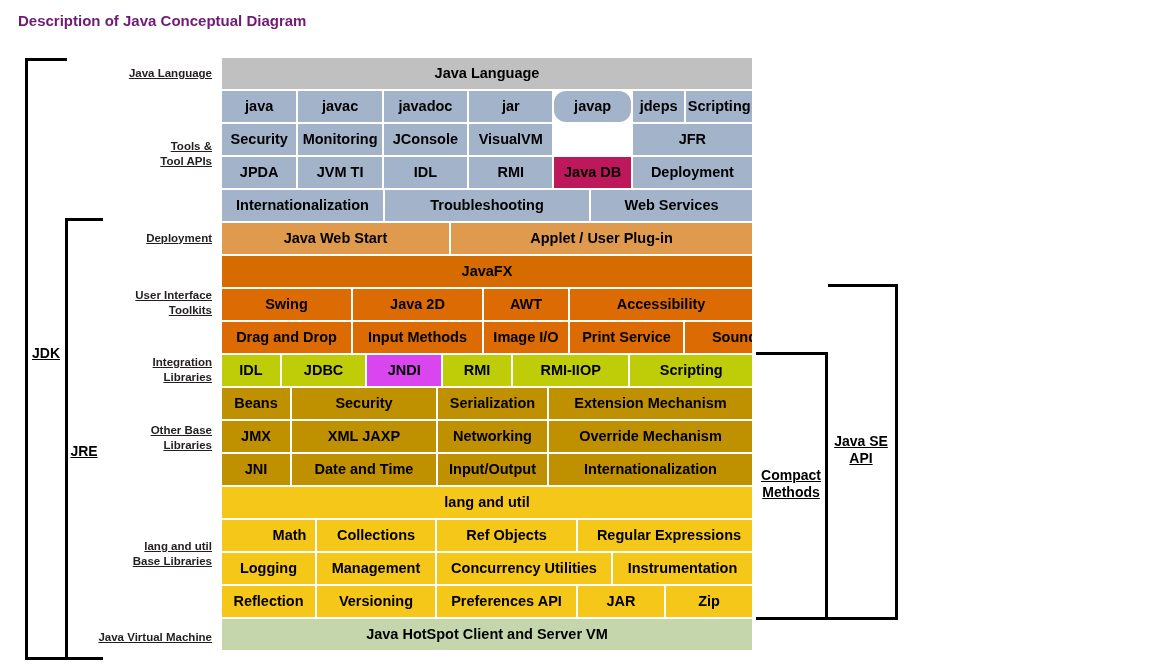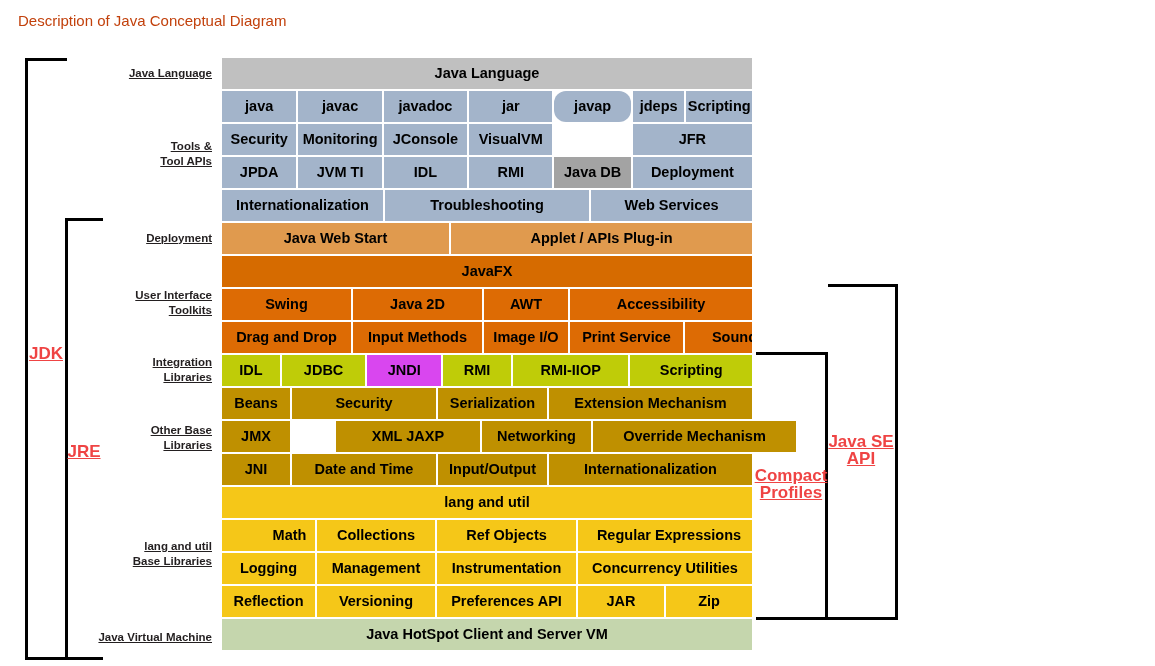--- a/index.html
+++ b/index.html
@@ -77,46 +77,46 @@
   .bracket-left {
     border-width: 3px 0 3px 3px;
     border-right: none;
   }
   .bracket-right {
     border-width: 3px 3px 3px 0;
     border-left: none;
   }
   .blabel {
     position: absolute;
-    font-size: 17px;
+    font-size: 14px;
     font-weight: bold;
-    color: #ef4444;
+    color: #000000;
     text-decoration: underline;
     text-align: center;
     line-height: 17px;
     white-space: nowrap;
   }
 </style>
 </head>
 <body>
 
 <div id="page">
 
-  <div id="page-title" style="color: #c2410c;">Description of Java Conceptual Diagram</div>
+  <div id="page-title" style="color: #701a75; font-weight: bold;">Description of Java Conceptual Diagram</div>
 
   <div class="bracket bracket-left" style="left:25px; top:58px; width:42px; height:602px;"></div>
   <div class="blabel" style="left:20px; top:345px; width:52px;">JDK</div>
 
   <div class="bracket bracket-left" style="left:65px; top:218px; width:38px; height:442px;"></div>
   <div class="blabel" style="left:58px; top:427px; width:52px;margin-top:16px;">JRE</div>
 
   <div class="bracket bracket-right" style="left:756px; top:352px; width:72px; height:268px;"></div>
   <div class="blabel" style="left:748px; top:467px; width:86px;">
     <span>Compact</span><br>
-    <span>Profiles</span>
+    <span>Methods</span>
   </div>
 
   <div class="bracket bracket-right" style="left:828px; top:284px; width:70px; height:336px;"></div>
   <div class="blabel" style="left:822px; top:433px; width:78px;">
     <span>Java SE</span><br>
     <span>API</span>
   </div>
 
   <div class="slabel" style="left:62px; top:66px; width:150px;">
     <span class="u">Java Language</span>
@@ -174,31 +174,31 @@
         <div class="cell" style="background: rgb(163, 180, 202); width: 83.3588px; flex: 0 0 83.3588px;">JConsole</div>
         <div class="cell" style="background: rgb(163, 180, 202); width: 83.3588px; flex: 0 0 83.3588px;">VisualVM</div>
         <div class="cell" style="background: rgb(163, 180, 202); width: 76.4122px; flex: 0 0 76.4122px; margin-top: 48px;">JMC</div>
         <div class="cell" style="background: rgb(163, 180, 202); width: 119.084px; flex: 0 0 119.084px;">JFR</div>
       </div>
       <div class="row">
         <div class="cell" style="background: rgb(163, 180, 202); width: 74.4275px; flex: 0 0 74.4275px;">JPDA</div>
         <div class="cell" style="background: rgb(163, 180, 202); width: 83.3588px; flex: 0 0 83.3588px;">JVM TI</div>
         <div class="cell" style="background: rgb(163, 180, 202); width: 83.3588px; flex: 0 0 83.3588px;">IDL</div>
         <div class="cell" style="background: rgb(163, 180, 202); width: 83.3588px; flex: 0 0 83.3588px;">RMI</div>
-        <div class="cell" style="background: #a3a3a3; width: 76.4122px; flex: 0 0 76.4122px;">Java DB</div>
+        <div class="cell" style="background: #be185d; width: 76.4122px; flex: 0 0 76.4122px;">Java DB</div>
         <div class="cell" style="background: rgb(163, 180, 202); width: 119.084px; flex: 0 0 119.084px;">Deployment</div>
       </div>
       <div class="row">
         <div class="cell" style="background: rgb(163, 180, 202); width: 161px; flex: 0 0 161px;">Internationalization</div>
         <div class="cell" style="background: rgb(163, 180, 202); width: 204px; flex: 0 0 204px;">Troubleshooting</div>
         <div class="cell" style="background: rgb(163, 180, 202); width: 161px; flex: 0 0 161px;">Web Services</div>
       </div>
       <div class="row">
         <div class="cell" style="background: rgb(224, 154, 78); width: 227px; flex: 0 0 227px;">Java Web Start</div>
-        <div class="cell" style="background: rgb(224, 154, 78); width: 301px; flex: 0 0 301px;">Applet / APIs Plug-in</div>
+        <div class="cell" style="background: rgb(224, 154, 78); width: 301px; flex: 0 0 301px;">Applet / User Plug-in</div>
       </div>
       <div class="row">
         <div class="cell" style="background: rgb(214, 107, 0); width: 530px; flex: 0 0 530px;">JavaFX</div>
       </div>
       <div class="row">
         <div class="cell" style="background: rgb(221, 107, 4); width: 129px; flex: 0 0 129px;">Swing</div>
         <div class="cell" style="background: rgb(221, 107, 4); width: 129px; flex: 0 0 129px;">Java 2D</div>
         <div class="cell" style="background: rgb(221, 107, 4); width: 84px; flex: 0 0 84px;">AWT</div>
         <div class="cell" style="background: rgb(221, 107, 4); width: 182px; flex: 0 0 182px;">Accessibility</div>
       </div>
@@ -218,21 +218,21 @@
         <div class="cell" style="background: rgb(191, 204, 8); width: 121.533px; flex: 0 0 121.533px;">Scripting</div>
       </div>
       <div class="row">
         <div class="cell" style="background: rgb(191, 144, 0); width: 68px; flex: 0 0 68px;">Beans</div>
         <div class="cell" style="background: rgb(191, 144, 0); width: 144px; flex: 0 0 144px;">Security</div>
         <div class="cell" style="background: rgb(191, 144, 0); width: 109px; flex: 0 0 109px;">Serialization</div>
         <div class="cell" style="background: rgb(191, 144, 0); width: 203px; flex: 0 0 203px;">Extension Mechanism</div>
       </div>
       <div class="row">
         <div class="cell" style="background: rgb(191, 144, 0); width: 68px; flex: 0 0 68px;">JMX</div>
-        <div class="cell" style="background: rgb(191, 144, 0); width: 144px; flex: 0 0 144px; margin-left: 44px;">XML JAXP</div>
+        <div class="cell" style="background: rgb(191, 144, 0); width: 144px; flex: 0 0 144px;">XML JAXP</div>
         <div class="cell" style="background: rgb(191, 144, 0); width: 109px; flex: 0 0 109px;">Networking</div>
         <div class="cell" style="background: rgb(191, 144, 0); width: 203px; flex: 0 0 203px;">Override Mechanism</div>
       </div>
       <div class="row">
         <div class="cell" style="background: rgb(191, 144, 0); width: 68px; flex: 0 0 68px;">JNI</div>
         <div class="cell" style="background: rgb(191, 144, 0); width: 144px; flex: 0 0 144px;">Date and Time</div>
         <div class="cell" style="background: rgb(191, 144, 0); width: 109px; flex: 0 0 109px;">Input/Output</div>
         <div class="cell" style="background: rgb(191, 144, 0); width: 203px; flex: 0 0 203px;">Internationalization</div>
       </div>
       <div class="row">
@@ -240,22 +240,22 @@
       </div>
       <div class="row">
         <div class="cell" style="background: rgb(245, 199, 24); width: 93px; flex: 0 0 93px; padding-left: 42px;">Math</div>
         <div class="cell" style="background: rgb(245, 199, 24); width: 118px; flex: 0 0 118px;">Collections</div>
         <div class="cell" style="background: rgb(245, 199, 24); width: 139px; flex: 0 0 139px;">Ref Objects</div>
         <div class="cell" style="background: rgb(245, 199, 24); width: 174px; flex: 0 0 174px; padding-left: 8px;">Regular Expressions</div>
       </div>
       <div class="row">
         <div class="cell" style="background: rgb(245, 199, 24); width: 93px; flex: 0 0 93px;">Logging</div>
         <div class="cell" style="background: rgb(245, 199, 24); width: 118px; flex: 0 0 118px;">Management</div>
+        <div class="cell" style="background: rgb(245, 199, 24); width: 174px; flex: 0 0 174px;">Concurrency Utilities</div>
         <div class="cell" style="background: rgb(245, 199, 24); width: 139px; flex: 0 0 139px;">Instrumentation</div>
-        <div class="cell" style="background: rgb(245, 199, 24); width: 174px; flex: 0 0 174px;">Concurrency Utilities</div>
       </div>
       <div class="row">
         <div class="cell" style="background: rgb(245, 199, 24); width: 93px; flex: 0 0 93px;">Reflection</div>
         <div class="cell" style="background: rgb(245, 199, 24); width: 118px; flex: 0 0 118px;">Versioning</div>
         <div class="cell" style="background: rgb(245, 199, 24); width: 139px; flex: 0 0 139px;">Preferences API</div>
         <div class="cell" style="background: rgb(245, 199, 24); width: 86px; flex: 0 0 86px;">JAR</div>
         <div class="cell" style="background: rgb(245, 199, 24); width: 86px; flex: 0 0 86px;">Zip</div>
       </div>
       <div class="row">
         <div class="cell" style="background: rgb(197, 214, 173); width: 530px; flex: 0 0 530px;">Java HotSpot Client and Server VM</div>

